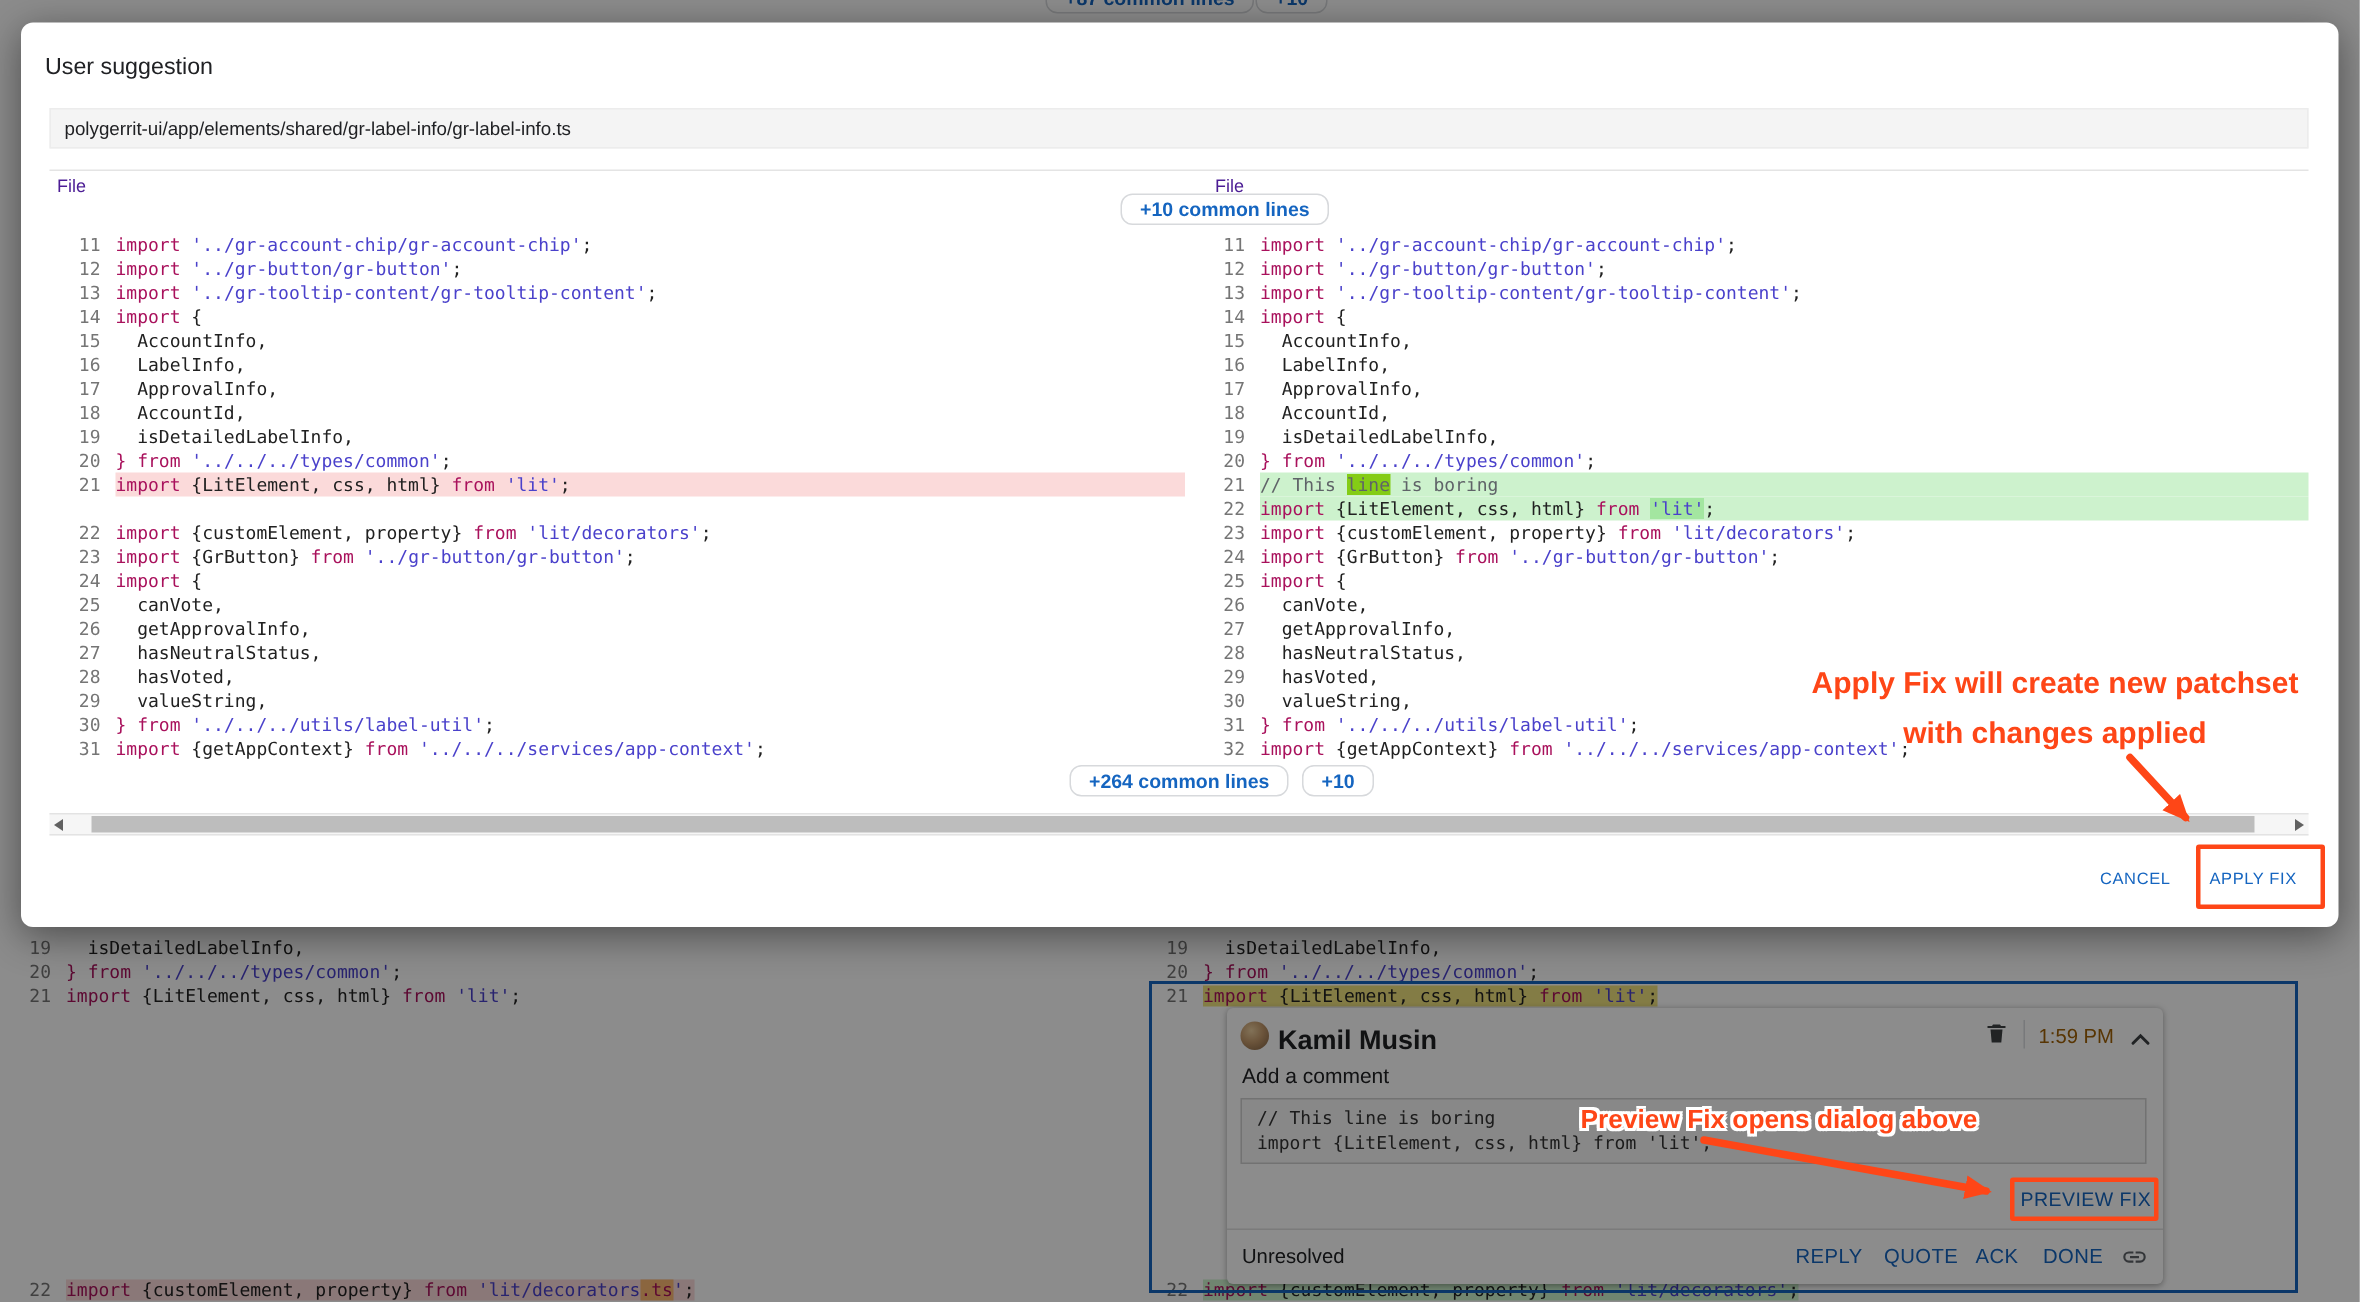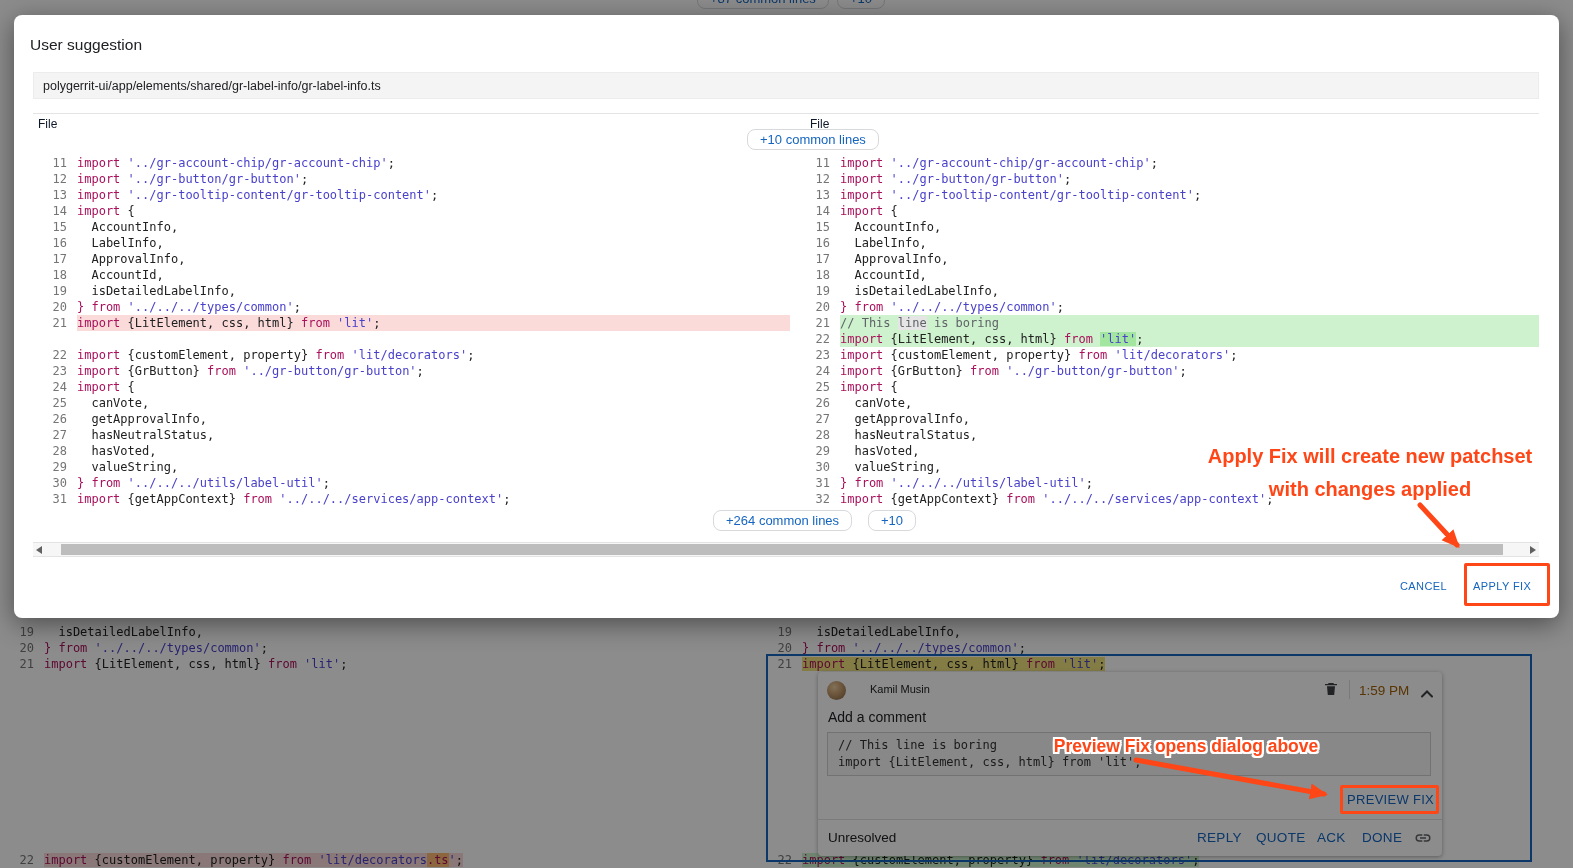--- a/index.html
+++ b/index.html
@@ -5,61 +5,61 @@
   html,body{margin:0;padding:0;background:#888;}
   #stage{position:relative;width:1573px;height:868px;overflow:hidden;
          font-family:"Liberation Sans",sans-serif;background:#cfcfcf;}
   
   .bg-layer{position:absolute;inset:0;z-index:1;background:#fff;}
   #overlay{position:absolute;inset:0;z-index:2;background:rgba(0,0,0,0.45);}
   #dialog{position:absolute;z-index:3;}
   .anno{position:absolute;z-index:4;}
   
   .chip{position:absolute;box-sizing:border-box;background:#fff;border:1px solid #d7d9dc;
-        border-radius:8px;color:#1565c0;font-size:13px;font-weight:400;
+        border-radius:8px;color:#1565c0;font-size:13px;font-weight:700;
         padding:1px 12px;height:21px;line-height:18px;white-space:nowrap;}
   
   .pane{position:absolute;}
   .crow{display:flex;height:16px;line-height:16px;
         font-family:"DejaVu Sans Mono",monospace;font-size:12px;white-space:pre;}
   .crow .ln{flex:0 0 auto;text-align:right;color:#757575;padding-right:10px;box-sizing:border-box;}
   .crow .code{flex:1 1 auto;color:#212121;}
   .gl .ln{width:44px;} .gr .ln{width:50px;}
   .code.bg-del{background:#fbdada;} .code.bg-add{background:#cdf2cd;}
   .inb-del{background:#fbdada;} .inb-add{background:#cdf2cd;} .inb-olive{background:#efe27e;}
   .tk-kw{color:#a9115c;} .tk-pl{color:#212121;} .tk-str{color:#4a41cb;} .tk-cm{color:#5f6368;}
-  .tk-my{color:#5f6368;background:#e5e5e5;}
+  .tk-my{color:#5f6368;background:#84cc16;}
   .tk-mg{color:#4a41cb;background:#a3e6a0;}
   .tk-mr{color:#a9115c;background:#fdba74;}
   
   #dialog{left:14px;top:15px;width:1545px;height:603px;background:#fff;border-radius:8px;
           box-shadow:0 6px 26px rgba(0,0,0,.45);}
   .dlg-title{position:absolute;left:16px;top:21px;font-size:15.5px;color:#202124;}
   .filebar{position:absolute;left:19px;top:57px;width:1506px;height:27px;background:#f4f4f4;
            border:1px solid #ececec;line-height:27px;padding-left:9px;box-sizing:border-box;
            font-size:12.5px;color:#202124;}
   .diffhead{position:absolute;left:19px;top:98px;width:1506px;border-top:1px solid #e4e4e4;height:16px;}
-  .filecol{position:absolute;top:3px;font-size:12px;color:#0f172a;}
+  .filecol{position:absolute;top:3px;font-size:12px;color:#4c1d95;}
   
   .hscroll{position:absolute;left:19px;top:527px;width:1506px;height:15px;background:#f6f6f6;
            border-top:1px solid #e3e3e3;border-bottom:1px solid #e3e3e3;box-sizing:border-box;}
   .hthumb{position:absolute;left:28px;top:1px;width:1442px;height:11px;background:#bdbdbd;}
   .sarrow{position:absolute;top:3px;width:0;height:0;border-top:4px solid transparent;border-bottom:4px solid transparent;}
   .sarrow.left{left:3px;border-right:6px solid #616161;}
   .sarrow.right{right:3px;border-left:6px solid #616161;}
   
   .txtbtn{position:absolute;font-size:11px;font-weight:500;letter-spacing:.4px;color:#1565c0;cursor:pointer;}
   
   #bluebox{position:absolute;left:766px;top:654px;width:766px;height:208px;
            border:2px solid #1565c0;box-sizing:border-box;}
   #card{position:absolute;left:818px;top:672px;width:624px;height:184px;background:#fff;
         border-radius:4px;box-shadow:0 1px 4px rgba(0,0,0,.35);}
   .avatar{position:absolute;left:9px;top:9px;width:19px;height:19px;border-radius:50%;
           background:radial-gradient(circle at 38% 32%,#eccf9f 0%,#c49a6c 45%,#7e5f41 100%);}
-  .author{position:absolute;left:52px;top:11px;font-size:11px;font-weight:400;color:#202124;}
+  .author{position:absolute;left:34px;top:11px;font-size:18px;font-weight:700;color:#202124;}
   .hicon{position:absolute;cursor:pointer;}
   .vsep{position:absolute;left:531px;top:8px;width:1px;height:19px;background:#dadce0;}
   .time{position:absolute;left:541px;top:11px;font-size:13.5px;color:#a16207;}
   .prompt{position:absolute;left:10px;top:37px;font-size:14px;color:#202124;}
   .cblock{position:absolute;left:9px;top:60px;width:604px;height:44px;box-sizing:border-box;
           background:#f7f7f7;border:1px solid #cfcfcf;padding:4px 10px;
           font-family:"DejaVu Sans Mono",monospace;font-size:12px;line-height:17px;color:#333;white-space:pre;}
   .cardbtn{position:absolute;left:529px;top:120px;font-size:13px;font-weight:500;letter-spacing:.3px;color:#1565c0;cursor:pointer;}
   .cdivider{position:absolute;left:0;top:147px;width:100%;border-top:1px solid #e0e0e0;}
   .status{position:absolute;left:10px;top:158px;font-size:13.5px;color:#202124;}

